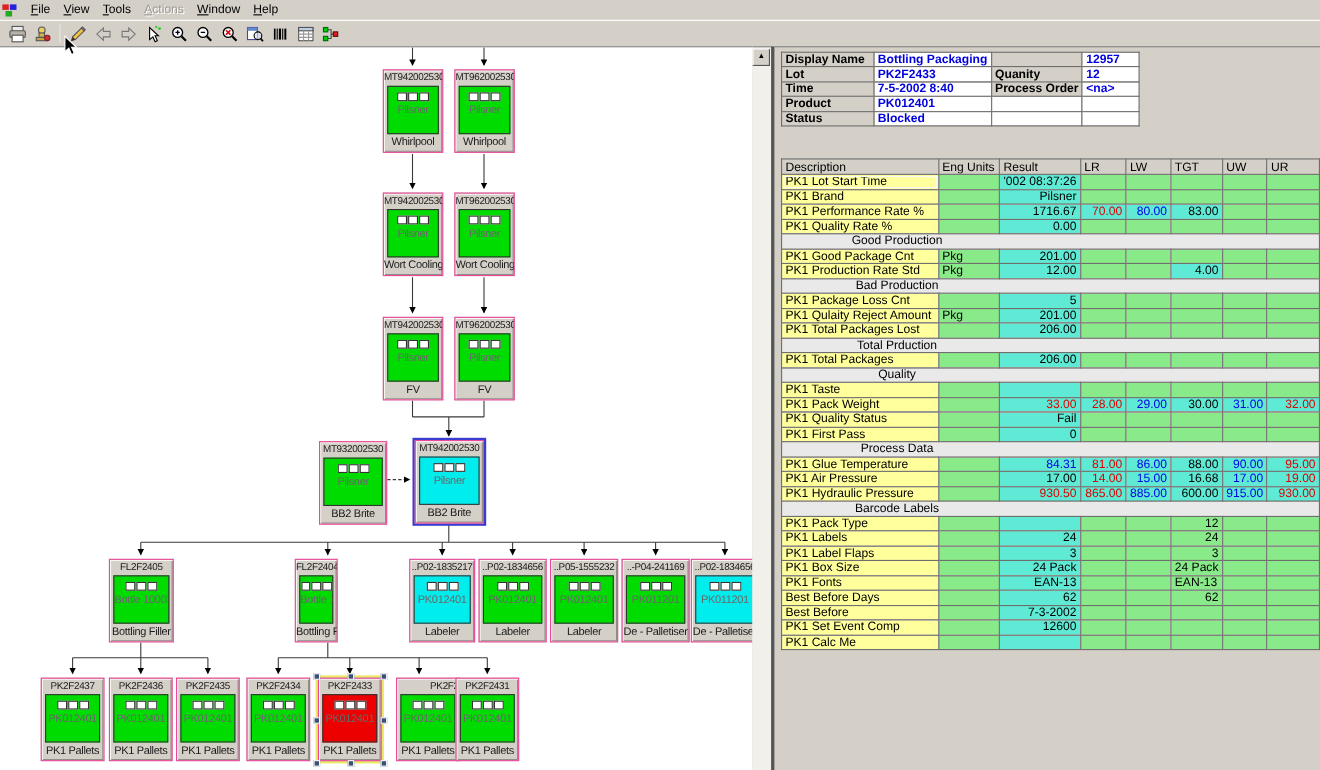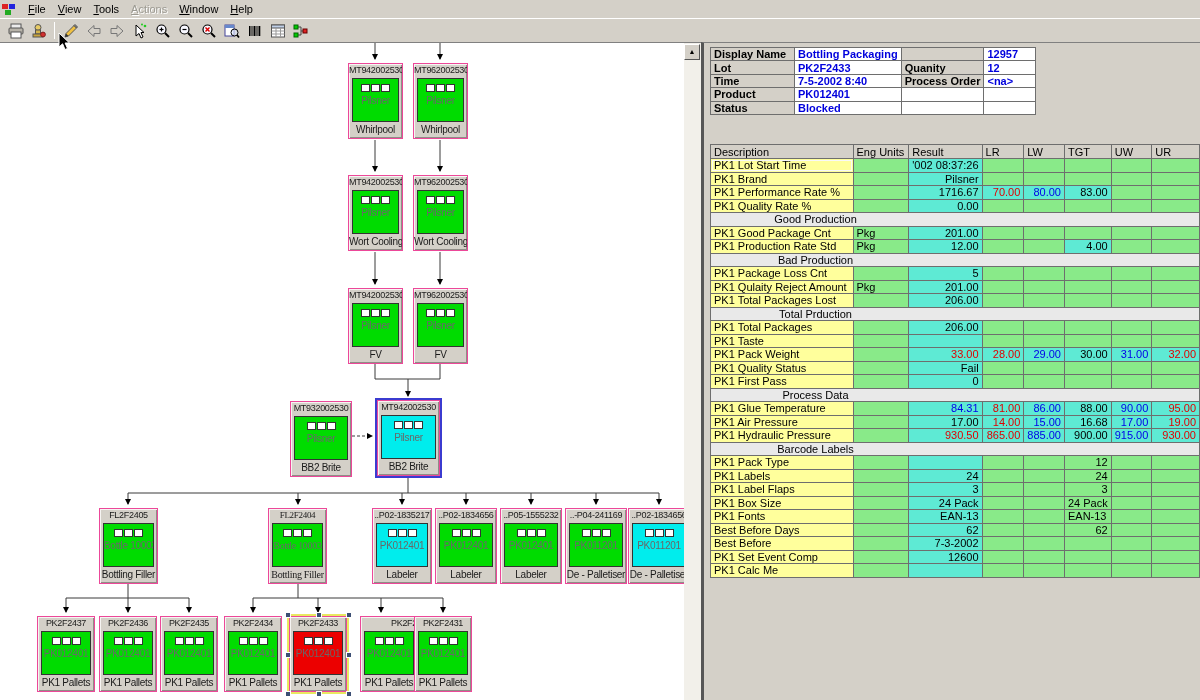--- a/index.html
+++ b/index.html
@@ -358,21 +358,21 @@
         <div class="nb g">
           <div class="mini">
             <span></span>
             <span></span>
             <span></span>
           </div>
           <div class="prod">Bottle 10003</div>
         </div>
         <div class="nf">Bottling Filler</div>
       </div>
-      <div class="node" style="left: 268px; top: 465px; width: 59px; font-family: Liberation Serif, serif;">
+      <div class="node" style="left: 268px; top: 465px; width: 39px;">
         <div class="nh">FL2F2404</div>
         <div class="nb g">
           <div class="mini">
             <span></span>
             <span></span>
             <span></span>
           </div>
           <div class="prod">Bottle 10003</div>
         </div>
         <div class="nf">Bottling Filler</div>
@@ -700,20 +700,23 @@
           <tr>
             <td class="cdesc">PK1 Total Packages</td>
             <td class="cgreen txtl"></td>
             <td class="cwhite num">206.00</td>
             <td class="cgreen num"></td>
             <td class="cgreen num"></td>
             <td class="cgreen num"></td>
             <td class="cgreen num"></td>
             <td class="cgreen num"></td>
           </tr>
+          <tr class="sec">
+            <td colspan="8"><span>Quality</span></td>
+          </tr>
           <tr>
             <td class="cdesc">PK1 Taste</td>
             <td class="cgreen txtl"></td>
             <td class="cwhite num"></td>
             <td class="cgreen num"></td>
             <td class="cgreen num"></td>
             <td class="cgreen num"></td>
             <td class="cgreen num"></td>
             <td class="cgreen num"></td>
           </tr>
@@ -769,21 +772,21 @@
             <td class="cwhite num">16.68</td>
             <td class="cwhite num blue">17.00</td>
             <td class="cwhite num red">19.00</td>
           </tr>
           <tr>
             <td class="cdesc">PK1 Hydraulic Pressure</td>
             <td class="cgreen txtl"></td>
             <td class="cwhite num red">930.50</td>
             <td class="cwhite num red">865.00</td>
             <td class="cwhite num blue">885.00</td>
-            <td class="cwhite num">900.00</td>
+            <td class="cwhite num">600.00</td>
             <td class="cwhite num blue">915.00</td>
             <td class="cwhite num red">930.00</td>
           </tr>
           <tr class="sec">
             <td colspan="8"><span>Barcode Labels</span></td>
           </tr>
           <tr>
             <td class="cdesc">PK1 Pack Type</td>
             <td class="cgreen txtl"></td>
             <td class="cwhite num"></td>

